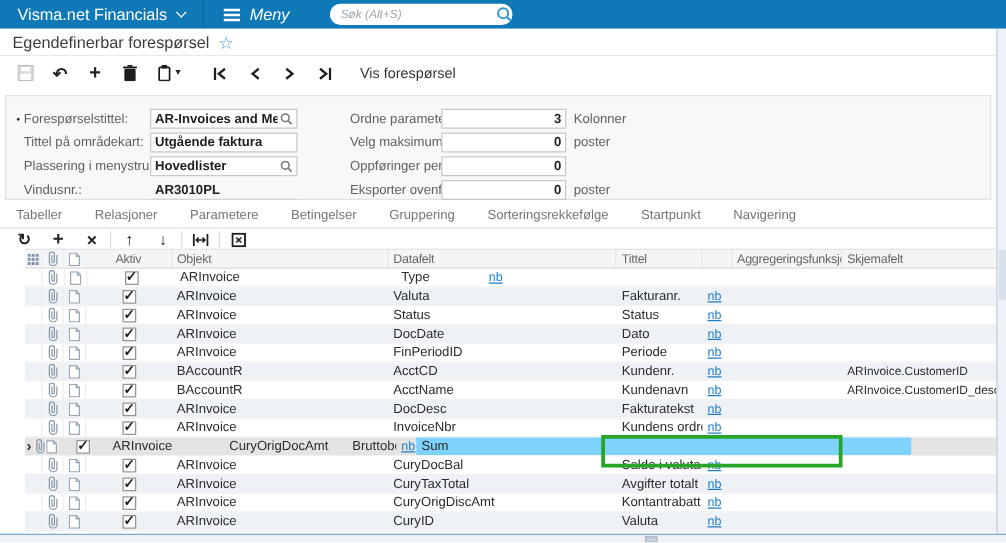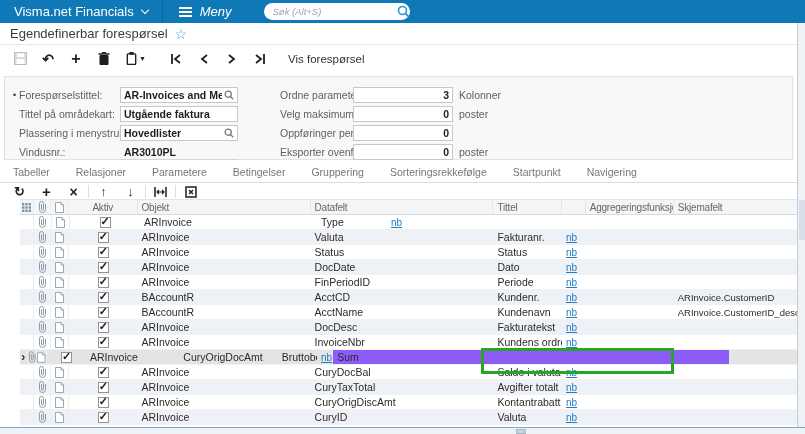--- a/index.html
+++ b/index.html
@@ -76,21 +76,21 @@
   .col-objekt { width:177px; }
   .col-datafelt { width:187px; }
   .col-tittel { width:70px; }
   .col-nb { width:24px; }
   .col-agg { width:90px; }
   .col-skjema { width:126px; font-size:9.5px; }
   .sel-marker { font-size:12px; font-weight:bold; color:#333; line-height:1; }
   .cb { width:11px; height:11px; border:1px solid #949494; background:#fff; position:relative; display:inline-block; cursor:pointer; }
   .cb::after { content:"✓"; position:absolute; left:0; top:-3px; font-size:11px; font-weight:bold; color:#1c1c1c; }
   .nb-link { font-size:10px; color:#1e7ec8; text-decoration:underline; cursor:pointer; }
-  .agg-hl { background:#8b5cf6; align-self:stretch; display:flex; align-items:center; width:100%; }
+  .agg-hl { background:#7dd3fc; align-self:stretch; display:flex; align-items:center; width:100%; }
 
   
   .annotation { position:absolute; left:481px; top:348px; width:193px; height:26px; border:3px solid #28a428; pointer-events:none; z-index:40; }
 
   
   .vscroll { position:absolute; right:0; top:23px; width:8px; height:404px; background:#eef1f6; border-left:1px solid #c3cedd; }
   .vthumb { position:absolute; left:1px; top:177px; width:6px; height:40px; background:#d8dfe9; }
   .hscroll { position:absolute; left:0; top:427px; width:805px; height:7px; background:#eef1f6; border-top:1px solid #7aa9cc; }
   .hthumb { position:absolute; left:516px; top:1px; width:10px; height:5px; background:#c8d2de; border:1px solid #aab7c6; }
 

